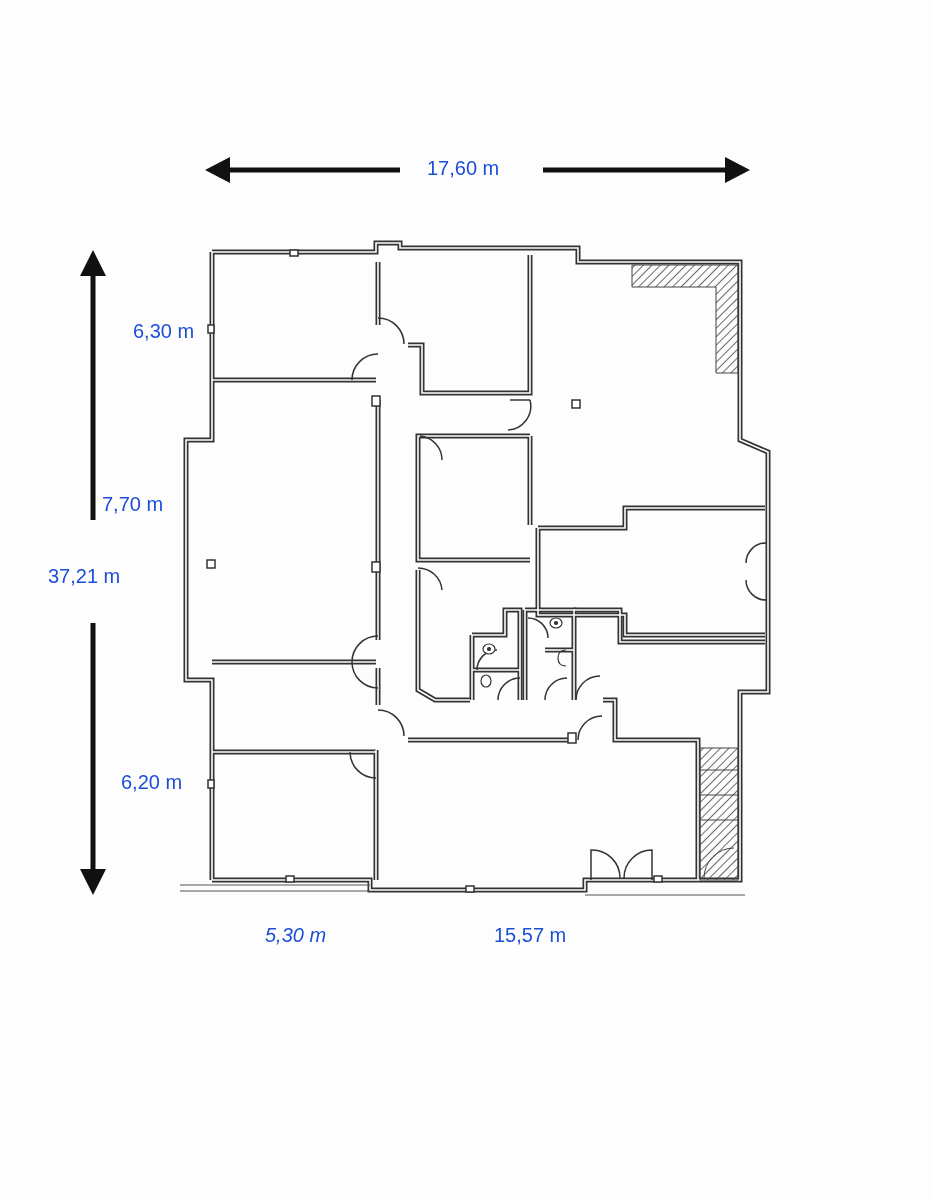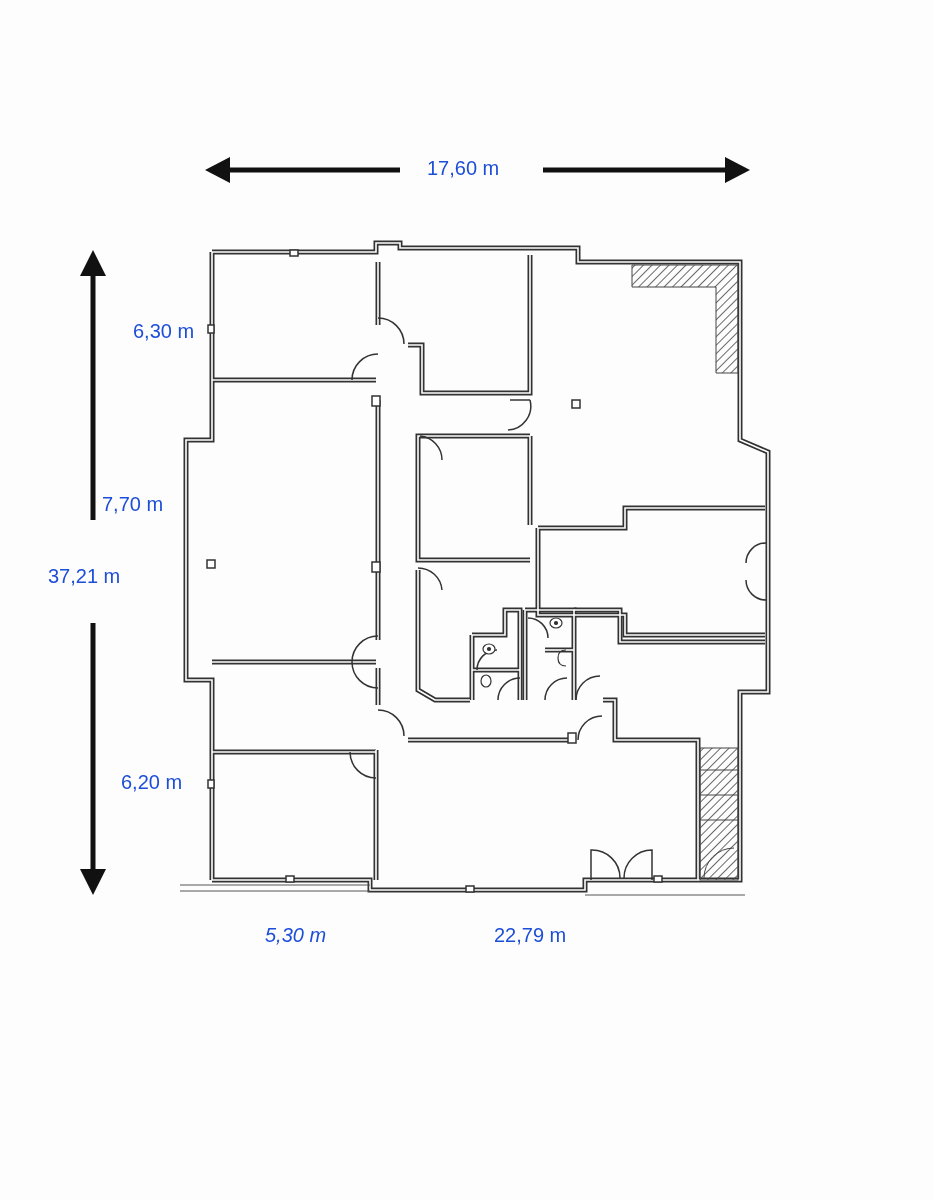--- a/index.html
+++ b/index.html
@@ -155,13 +155,13 @@
     <path d="M566,650 Q558,650 558,658 Q558,666 566,666" fill="none"></path>
   </g>
 </svg>
 
 <div class="label" style="left:427px; top:157px;">17,60 m</div>
 <div class="label" style="left:48px; top:565px;">37,21 m</div>
 <div class="label" style="left:121px; top:320px;margin-left:12px;">6,30 m</div>
 <div class="label" style="left:102px; top:493px;text-align:center;">7,70 m</div>
 <div class="label" style="left:121px; top:771px;text-align:center;">6,20 m</div>
 <div class="label" style="left:265px; top:924px;font-style:italic;">5,30 m</div>
-<div class="label" style="left:494px; top:924px;">22,79 m</div>
+<div class="label" style="left:494px; top:924px;">15,57 m</div>
 
 </body></html>

